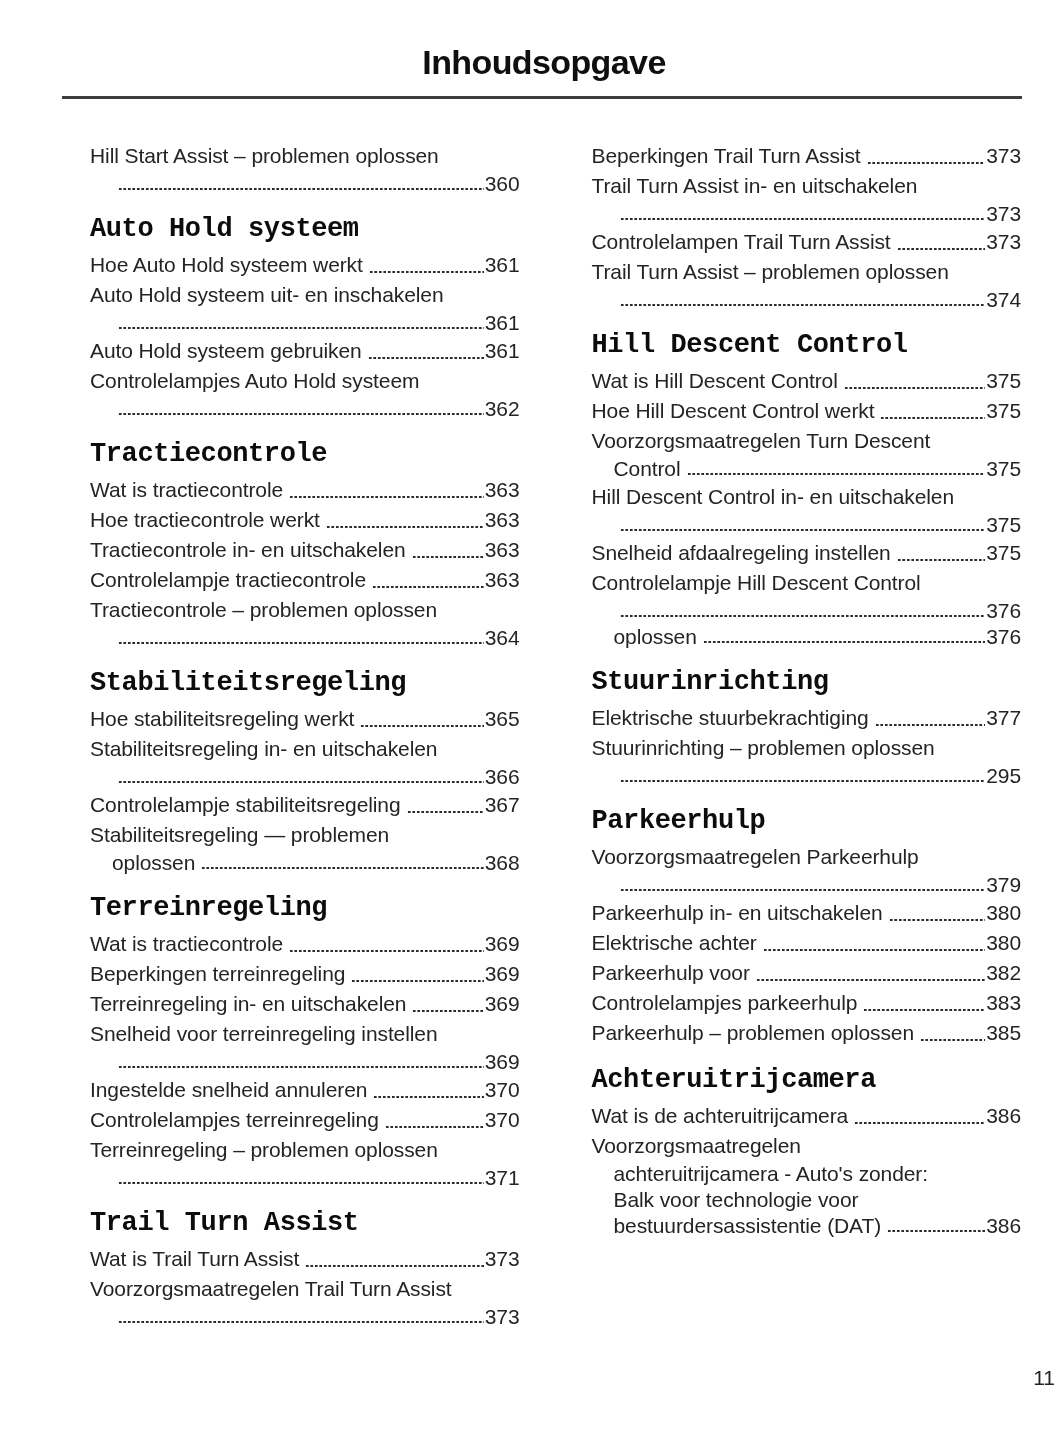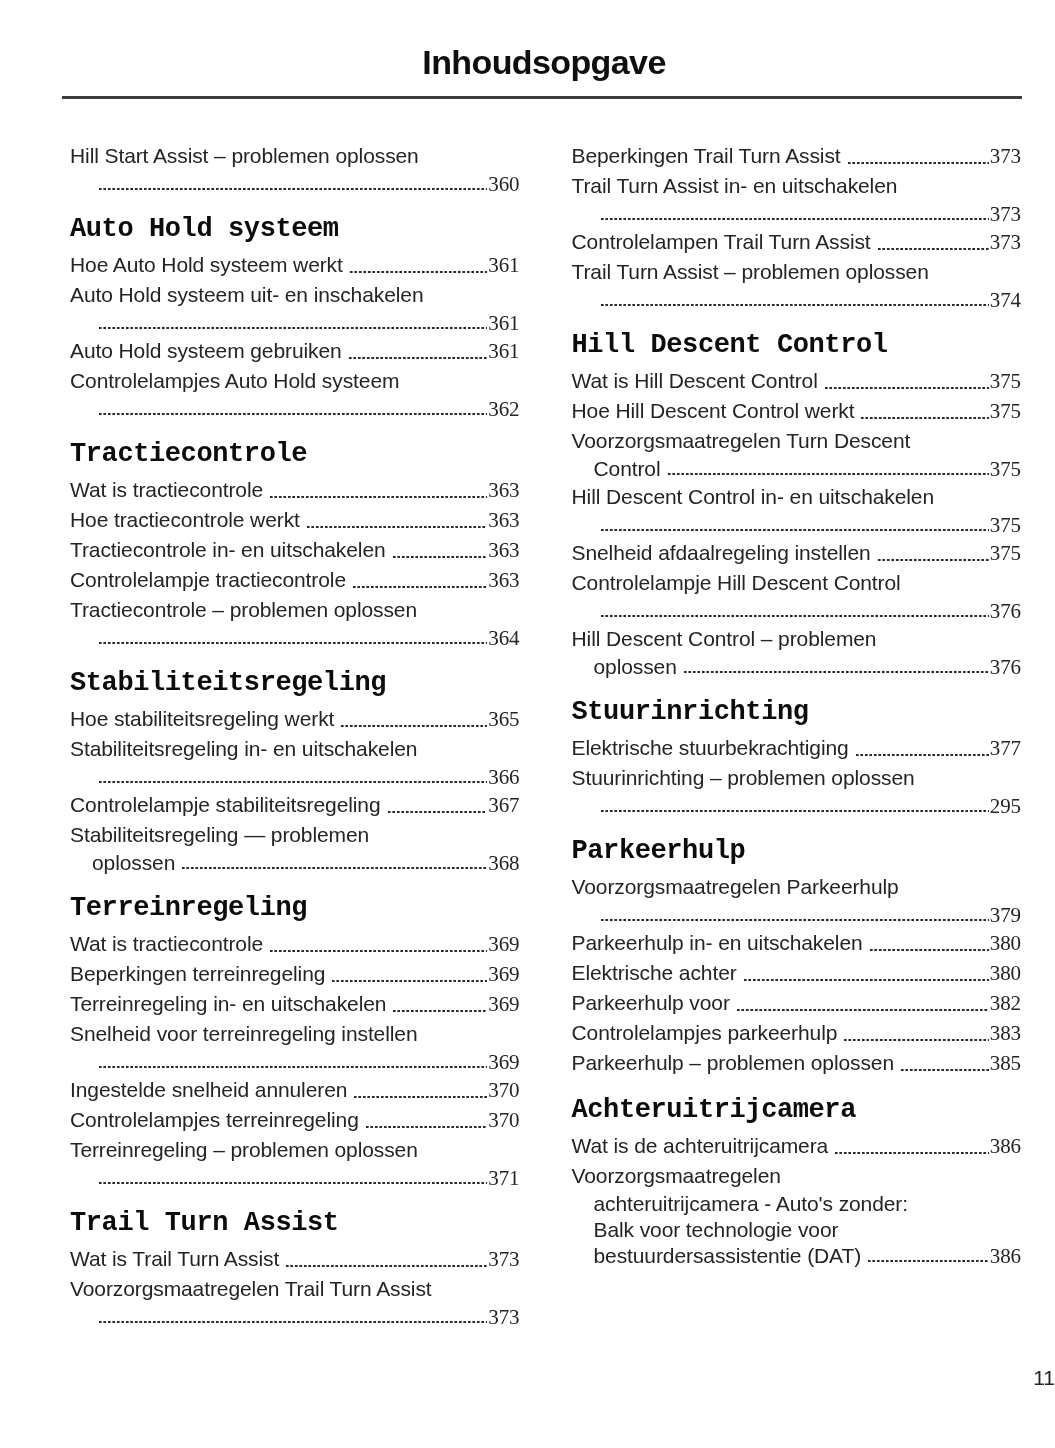--- a/index.html
+++ b/index.html
@@ -25,21 +25,21 @@
   .rule{
     height:3px;
     background:#3d3d3d;
     margin:16px 33px 0 62px;
   }
   .columns{
     display:flex;
     gap:52px;
     margin:42px 34px 0 70px;
   }
-  .col{flex:1 1 0;min-width:0;}
+  .col{flex:1 1 0;min-width:0;margin-left:20px;}
   .section{margin:0;}
   .section-title{
     font-size:27px;
     line-height:34px;
     font-weight:bold;
     letter-spacing:-0.4px;
     color:#0c0c0c;
     margin:15px 0 4px 0;
     font-family:Liberation Mono, monospace;
   }
@@ -59,21 +59,21 @@
   .leader{
     flex:1 1 16px;
     align-self:flex-end;
     height:6px;
     margin:0 1px 5px 6px;
     background-image:radial-gradient(circle 1.15px at 2.2px 3px, #2a2a2a 98%, rgba(0,0,0,0) 100%);
     background-size:4.5px 6px;
     background-repeat:repeat-x;
     background-position:left bottom;
   }
-  .pg{flex:0 0 auto;font-family:Liberation Serif, serif;}
+  .pg{flex:0 0 auto;}
   .page-footer{
     position:absolute;
     left:1px;right:0;
     top:1366px;
     text-align:right;
     font-size:21px;
     color:#242424;
   }
 </style>
 </head>
@@ -334,21 +334,20 @@
             </div>
           </div>
           <div class="entry">
             <div class="line">Controlelampje Hill Descent Control</div>
             <div class="line dotline cont">
               <span class="leader"></span>
               <span class="pg">376</span>
             </div>
           </div>
           <div class="entry">
-            <div class="line">Hill Descent Control – problemen</div>
             <div class="line dotline cont">
               <span class="t">oplossen</span>
               <span class="leader"></span>
               <span class="pg">376</span>
             </div>
           </div>
         </div>
         <div class="section">
           <div class="section-title">Stuurinrichting</div>
           <div class="entry">

